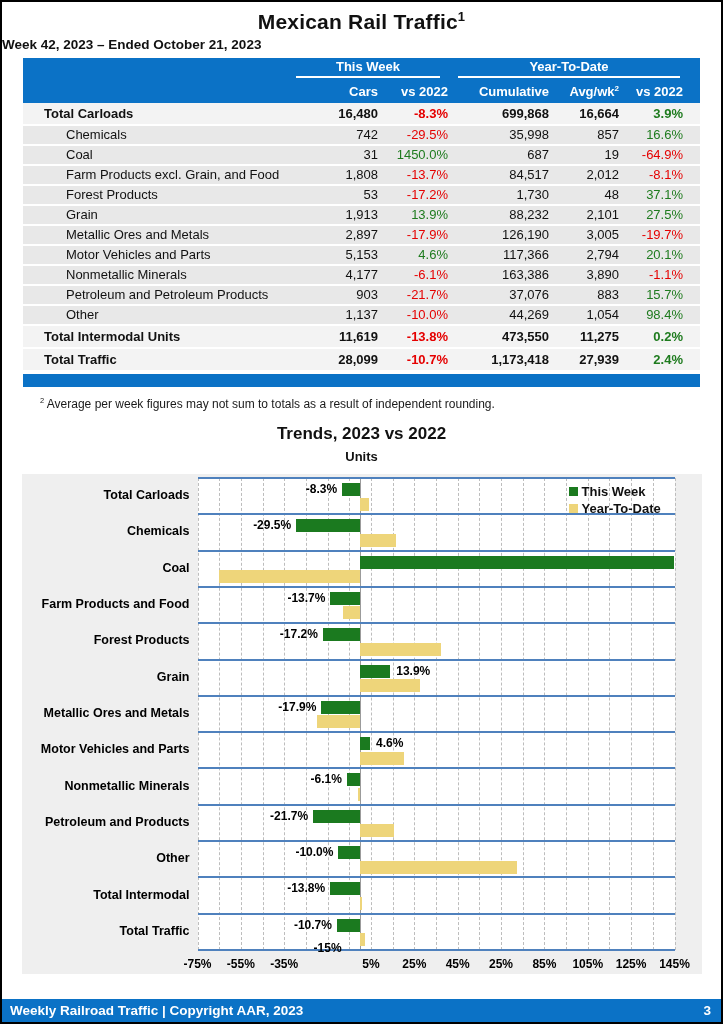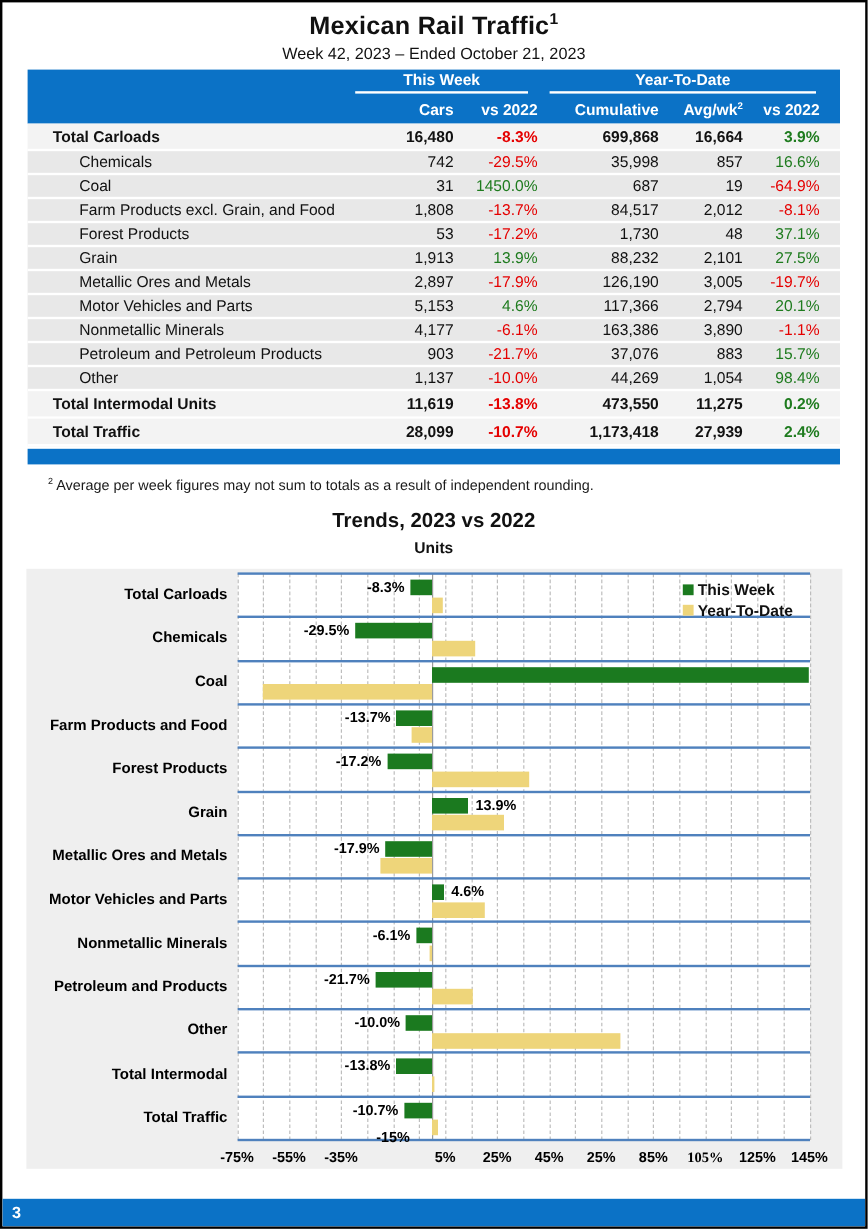--- a/index.html
+++ b/index.html
@@ -9,21 +9,21 @@
     border: 2px solid #000;
     font-family: "Liberation Sans", sans-serif;
     color: #111;
     display: flex; flex-direction: column;
     overflow: hidden;
     position: relative;
   }
   sup.sp { font-size: 62%; vertical-align: super; line-height: 0; }
 
   .page-title { text-align: center; font-weight: bold; font-size: 21px; margin-top: 8px; letter-spacing: .2px; }
-  .page-subtitle { text-align: center; font-weight: normal; font-size: 13.5px; margin-top: 3px; }
+  .page-subtitle { text-align: left; font-weight: bold; font-size: 13.5px; margin-top: 3px; }
 
   
   .traffic-table { margin: 6px auto 0; width: 677px; font-size: 13px; }
   .t-grid { display: grid; grid-template-columns: 265px 90px 70px 101px 70px 81px; align-items: center; }
   .t-head { background: var(--hdr-blue); color: #fff; font-weight: bold; }
   .t-head .r1 { height: 22px; }
   .t-head .r2 { height: 23px; }
   .group-cell { text-align: center; align-self: end; padding-bottom: 2px; }
   .group-cell .ul { display: block; border-bottom: 2px solid #fff; padding-bottom: 2px; }
   .g-tw { grid-column: 2 / span 2; margin: 0 8px; }
@@ -318,20 +318,21 @@
     <div class="cat-label" style="top: 449.846px;">Total Traffic</div>
     <div class="tick" style="left: 146px; top: 483px;">-75%</div>
     <div class="tick" style="left: 189.364px; top: 483px;">-55%</div>
     <div class="tick" style="left: 232.727px; top: 483px;">-35%</div>
     <div class="tick" style="left: 276.091px; top: 467px;">-15%</div>
     <div class="tick" style="left: 319.455px; top: 483px;">5%</div>
     <div class="tick" style="left: 362.818px; top: 483px;">25%</div>
     <div class="tick" style="left: 406.182px; top: 483px;">45%</div>
     <div class="tick" style="left: 449.545px; top: 483px;">25%</div>
     <div class="tick" style="left: 492.909px; top: 483px;">85%</div>
-    <div class="tick" style="left: 536.273px; top: 483px; font-family: Liberation Serif, serif;">105%</div>
+    <div class="tick" style="left: 536.273px; top: 483px;">105%</div>
     <div class="tick" style="left: 579.636px; top: 483px;">125%</div>
     <div class="tick" style="left: 623px; top: 483px;">145%</div>
   </div>
 
 <div class="footer">
+  <span>Weekly Railroad Traffic | Copyright AAR, 2023</span>
   <span>3</span>
 </div>
 
 </body></html>

